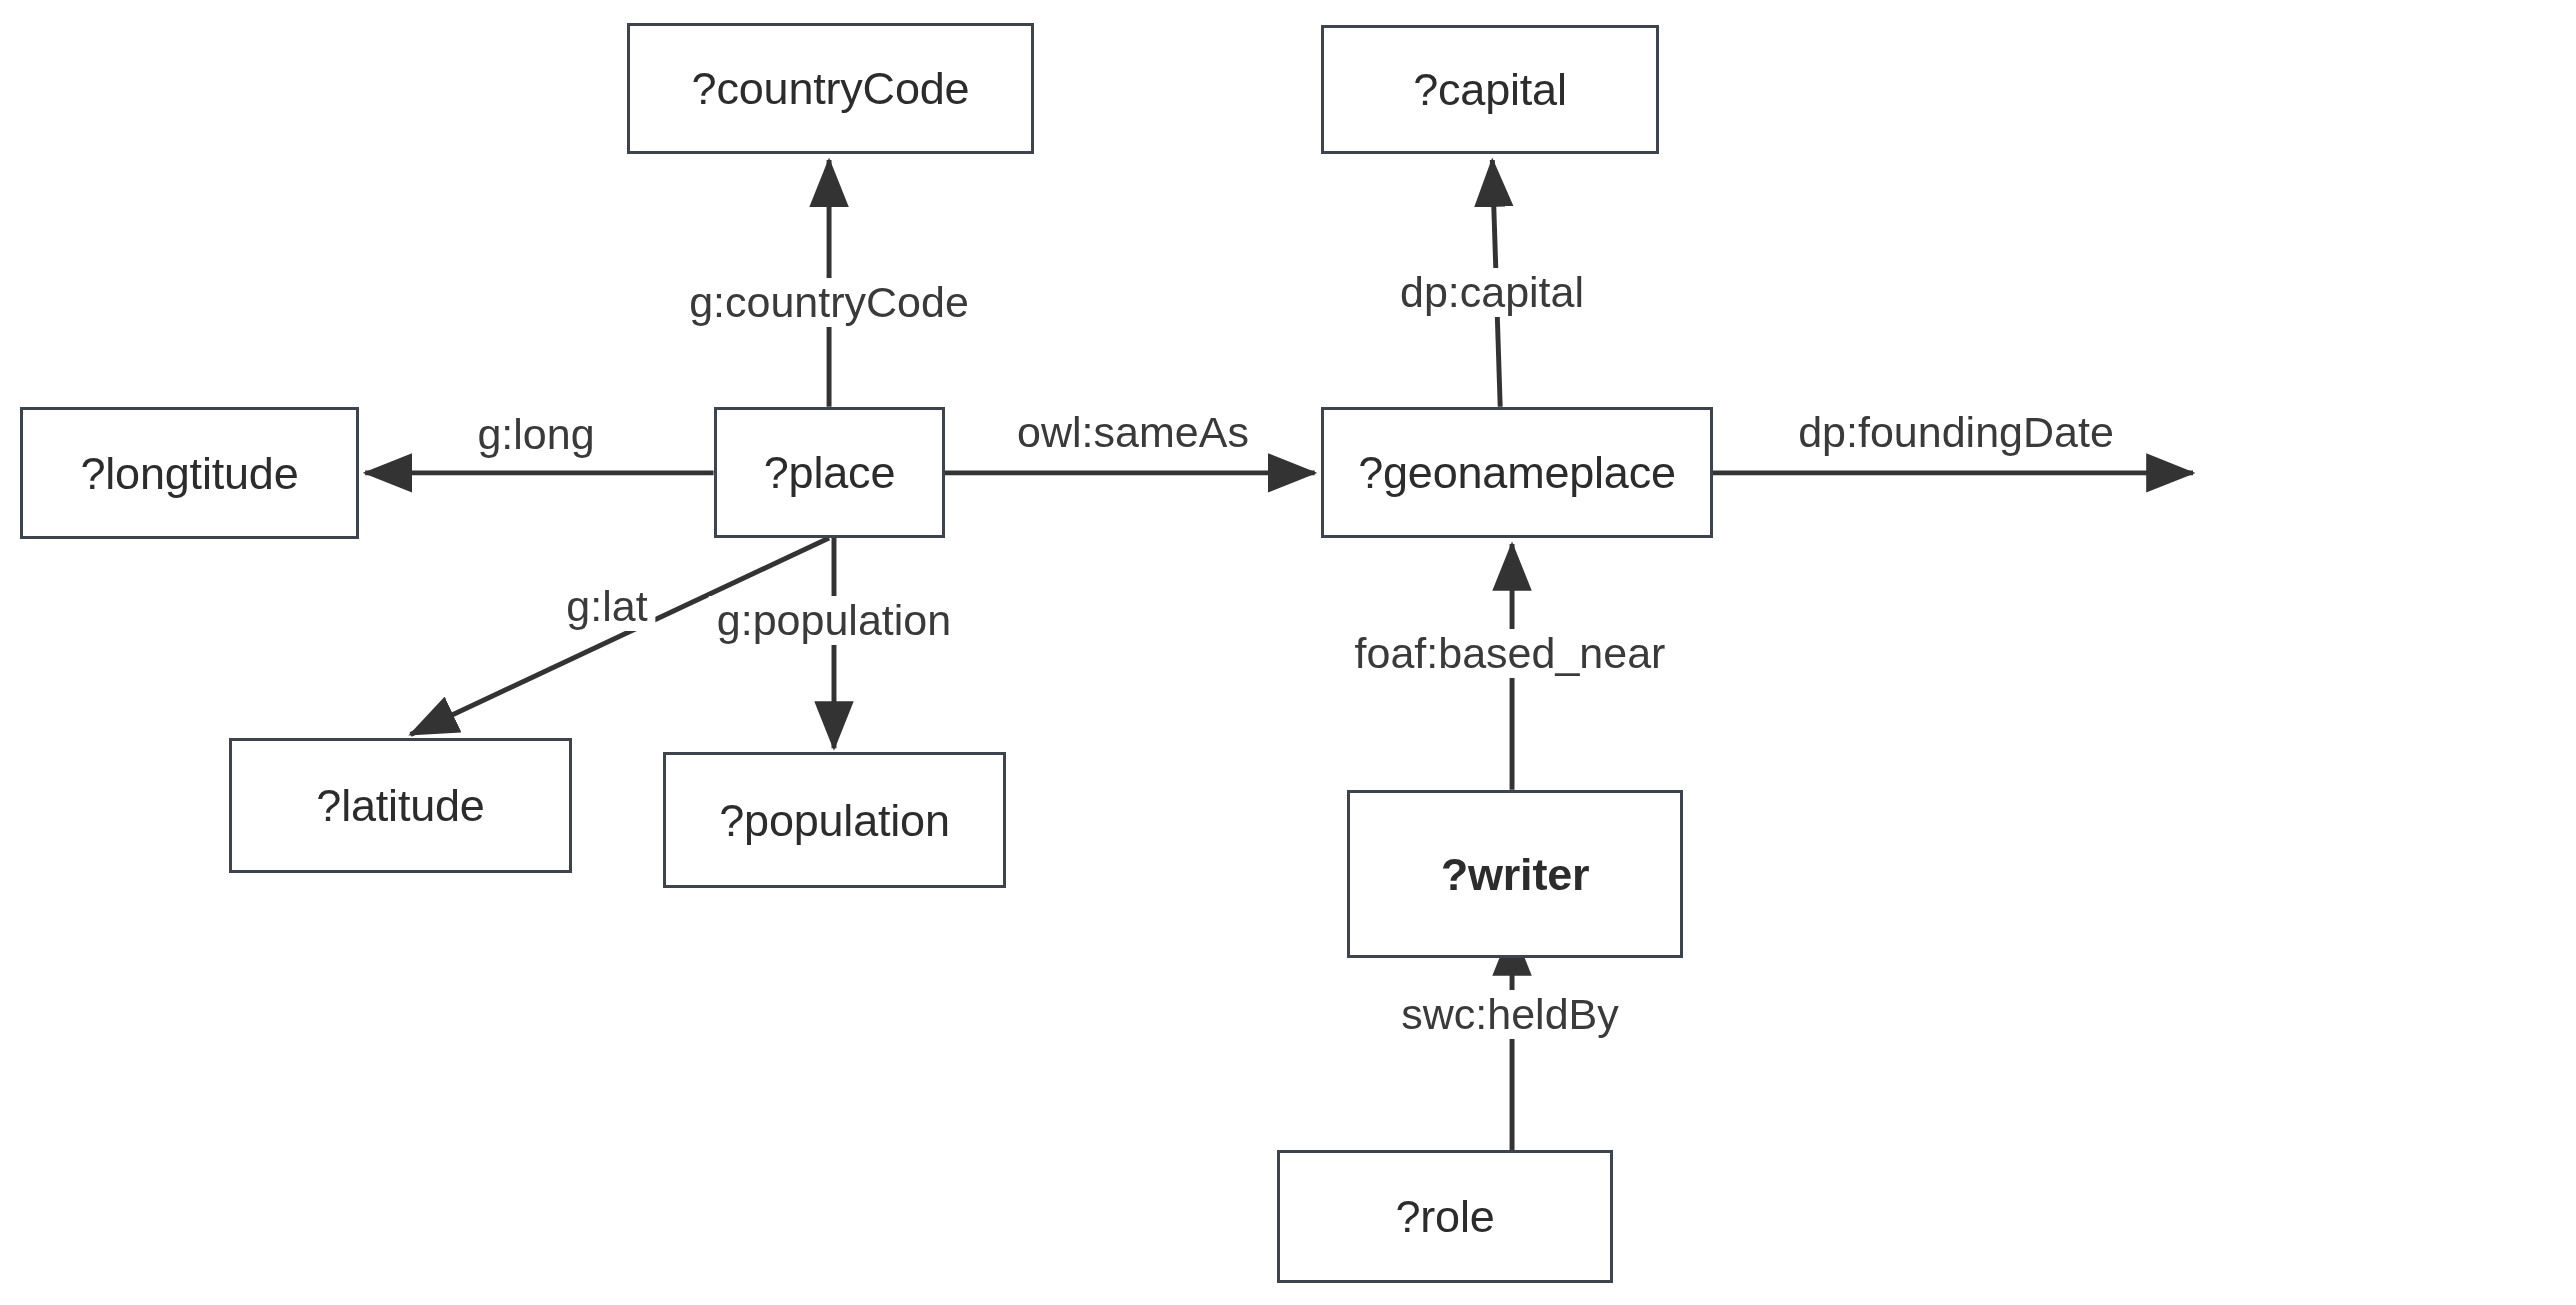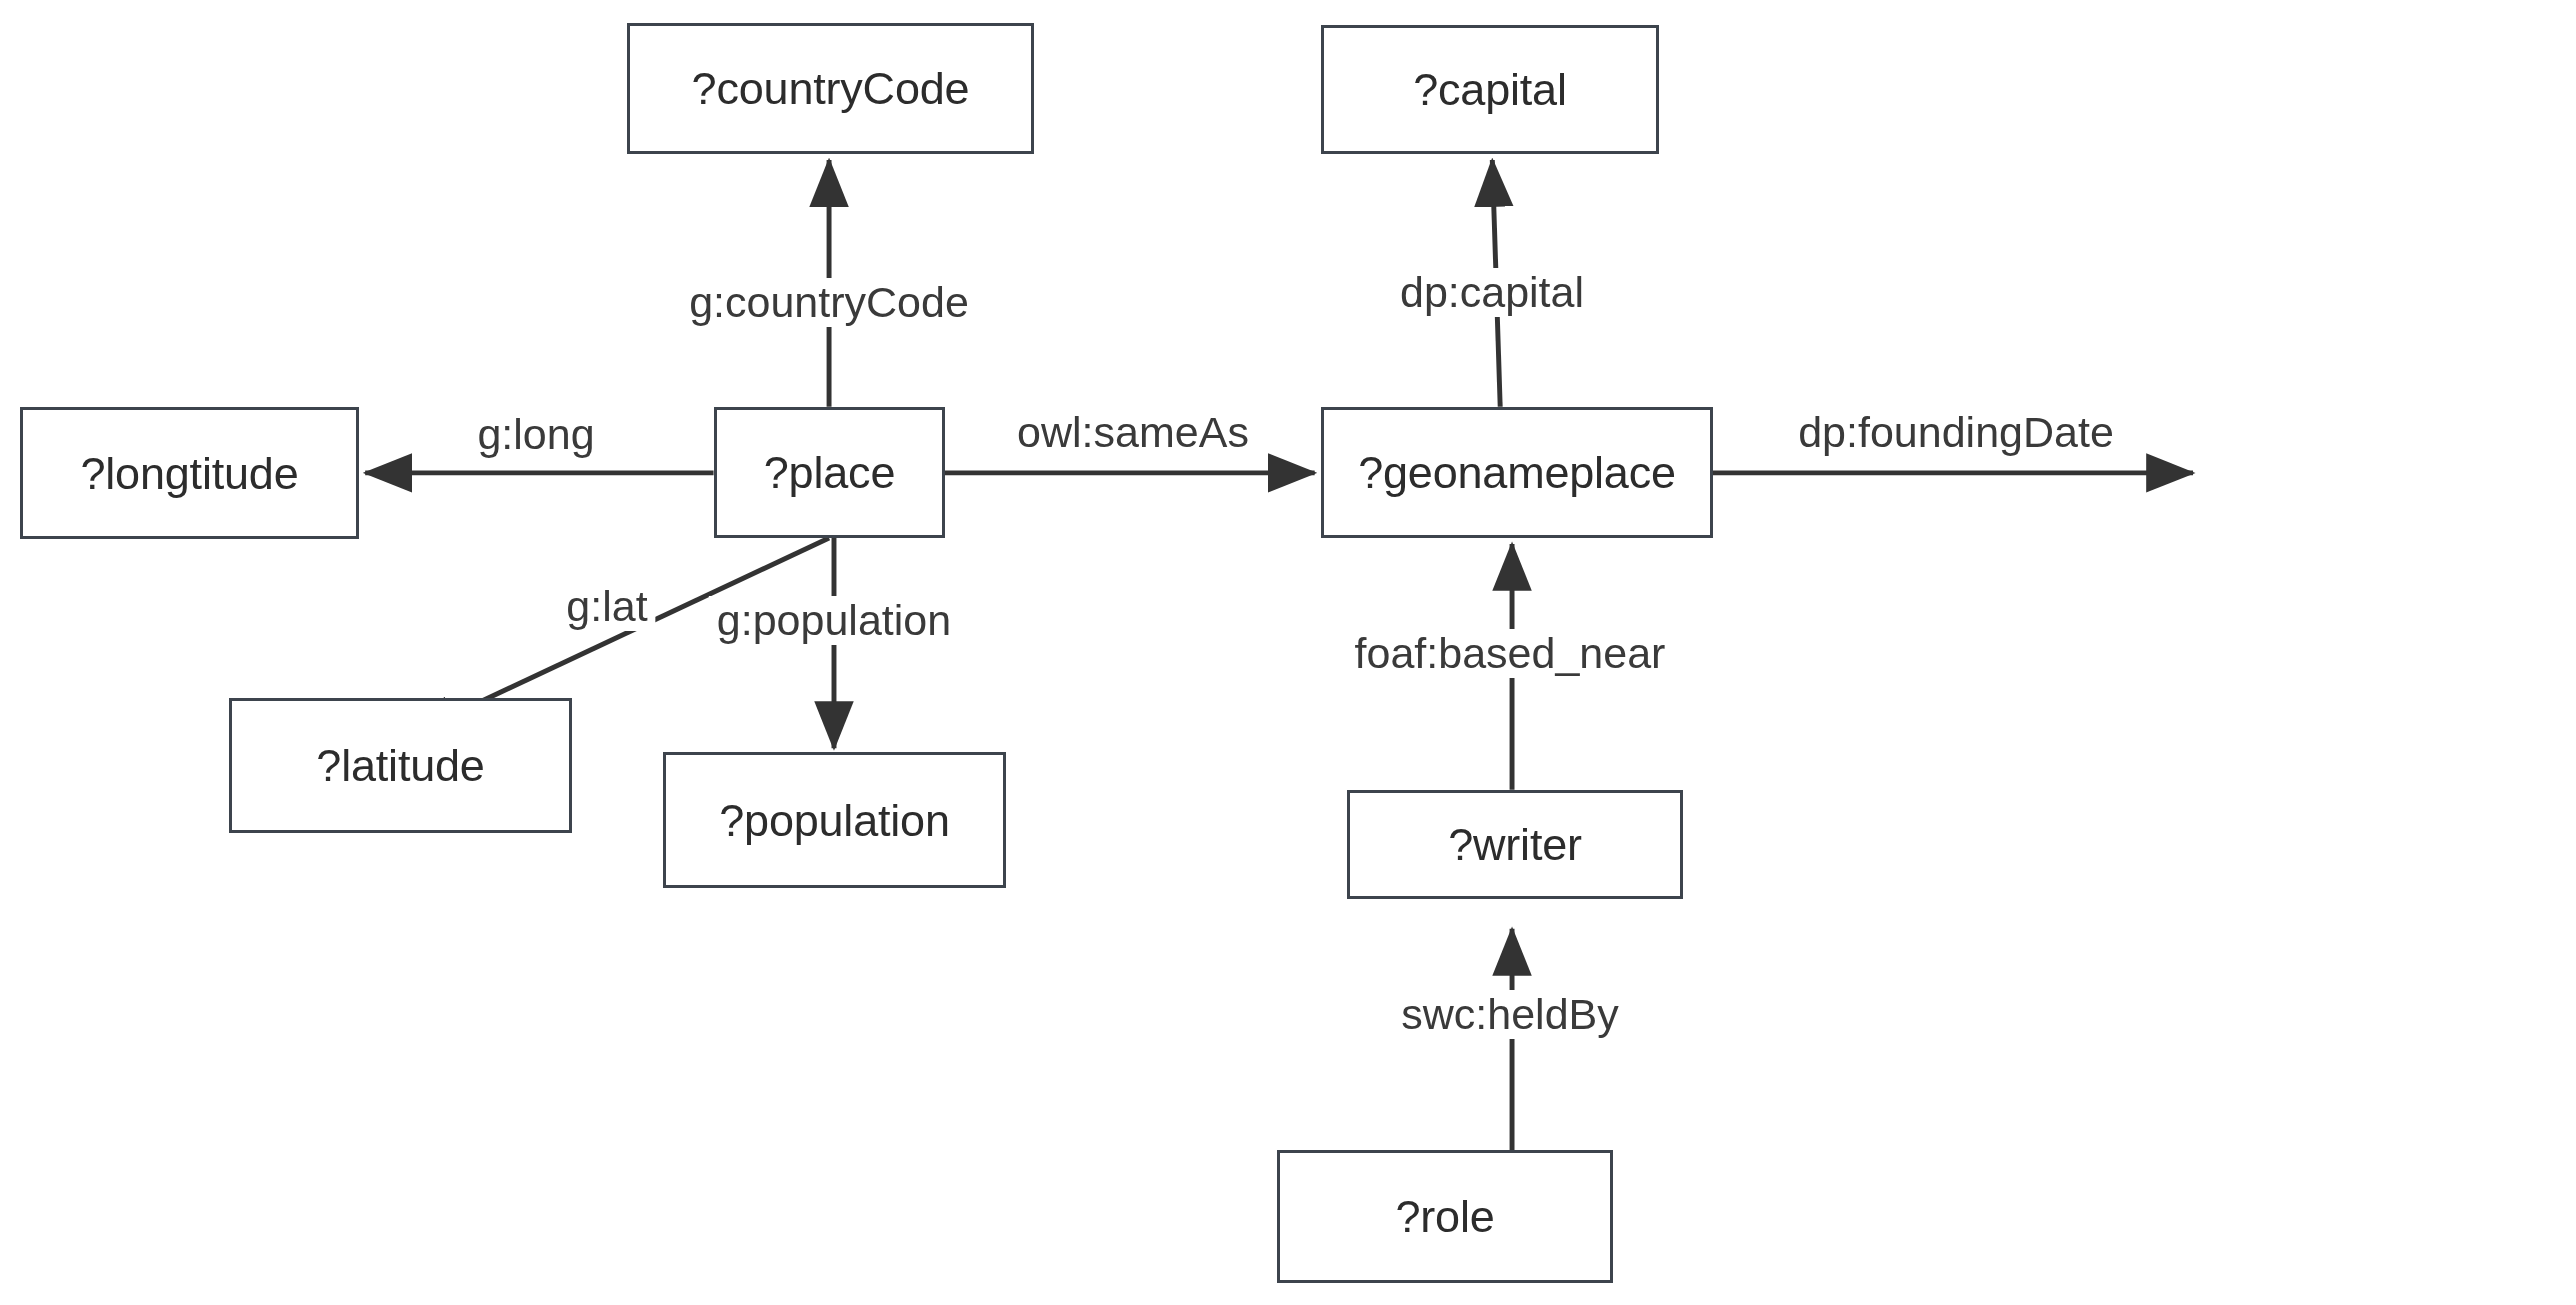--- a/index.html
+++ b/index.html
@@ -98,27 +98,27 @@
   </div>
   <div class="node" id="node-longtitude" style="left: 20px; top: 407px; width: 339px; height: 132px; border-color: rgb(61, 68, 77); background: rgb(255, 255, 255);">
     <span class="node-label">?longtitude</span>
   </div>
   <div class="node" id="node-place" style="left: 714px; top: 407px; width: 231px; height: 131px; border-color: rgb(61, 68, 77); background: rgb(255, 255, 255);">
     <span class="node-label">?place</span>
   </div>
   <div class="node" id="node-geonameplace" style="left: 1321px; top: 407px; width: 392px; height: 131px; border-color: rgb(61, 68, 77); background: rgb(255, 255, 255);">
     <span class="node-label">?geonameplace</span>
   </div>
-  <div class="node" id="node-latitude" style="left: 229px; top: 698px; width: 343px; height: 135px; border-color: rgb(61, 68, 77); background: rgb(255, 255, 255);">
+  <div class="node" id="node-latitude" style="left: 229px; top: 738px; width: 343px; height: 135px; border-color: rgb(61, 68, 77); background: rgb(255, 255, 255);">
     <span class="node-label">?latitude</span>
   </div>
   <div class="node" id="node-population" style="left: 663px; top: 752px; width: 343px; height: 136px; border-color: rgb(61, 68, 77); background: rgb(255, 255, 255);">
     <span class="node-label">?population</span>
   </div>
-  <div class="node" id="node-writer" style="left: 1347px; top: 790px; width: 336px; height: 109px; border-color: rgb(61, 68, 77); background: rgb(255, 255, 255);">
+  <div class="node" id="node-writer" style="left: 1347px; top: 790px; width: 336px; height: 168px; border-color: rgb(61, 68, 77); background: rgb(255, 255, 255); font-weight: bold;">
     <span class="node-label">?writer</span>
   </div>
   <div class="node" id="node-role" style="left: 1277px; top: 1150px; width: 336px; height: 133px; border-color: rgb(61, 68, 77); background: rgb(255, 255, 255);">
     <span class="node-label">?role</span>
   </div>
 
   <div class="edge-label center" id="lbl-0" style="left: 829px; top: 278px;">g:countryCode</div>
   <div class="edge-label center" id="lbl-1" style="left: 1492px; top: 268px;">dp:capital</div>
   <div class="edge-label center" id="lbl-2" style="left: 536px; top: 410px;">g:long</div>
   <div class="edge-label center" id="lbl-3" style="left: 1133px; top: 408px;">owl:sameAs</div>

